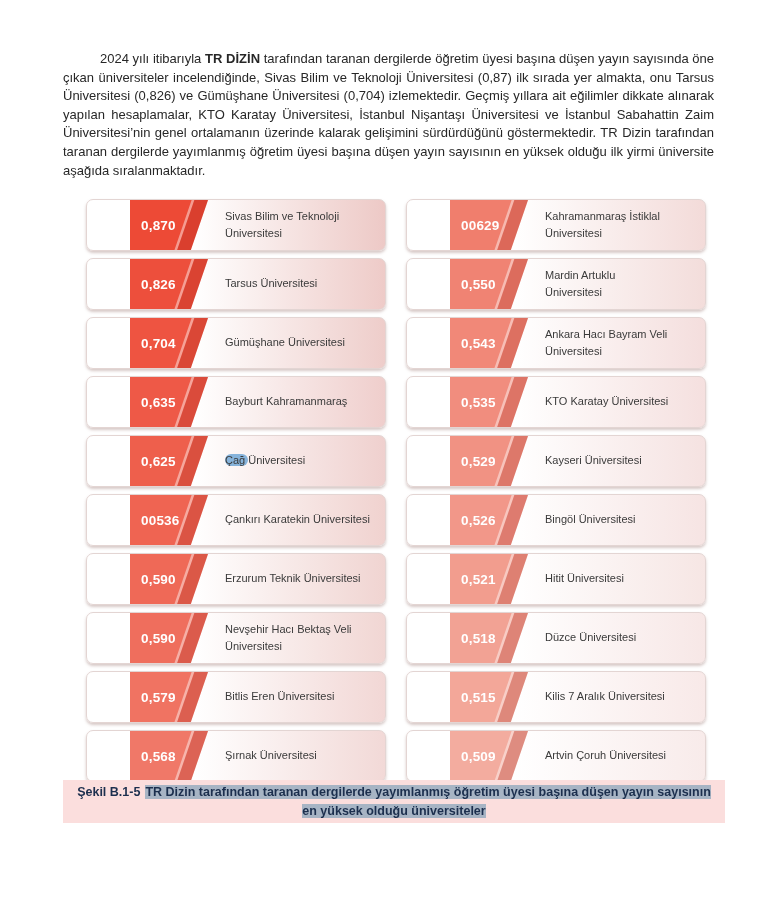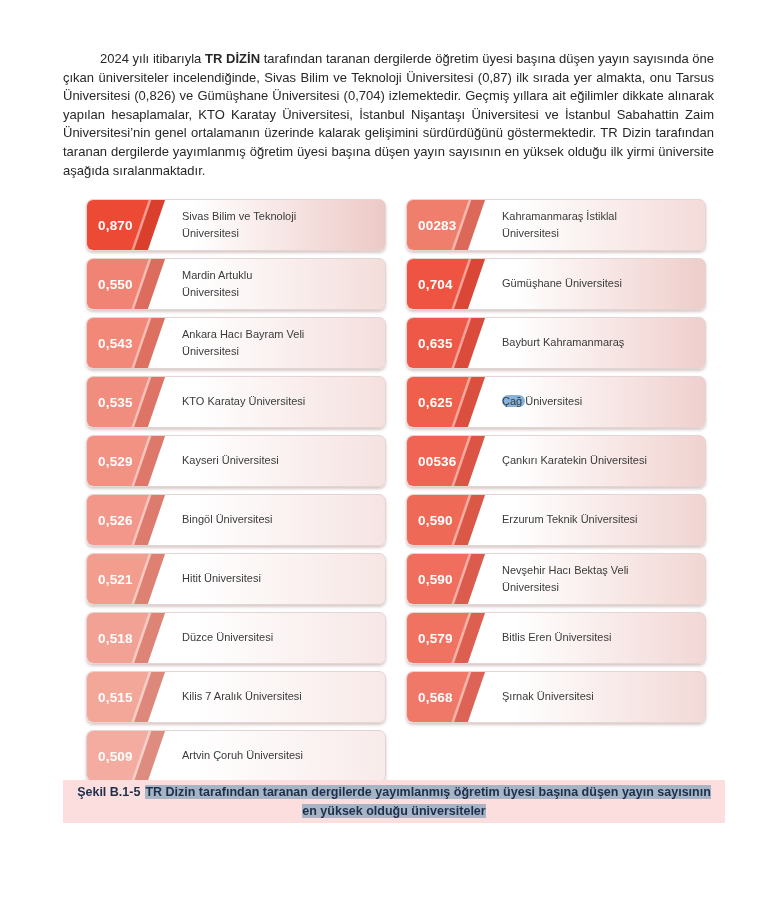--- a/index.html
+++ b/index.html
@@ -18,20 +18,21 @@
   
   .figure-grid {
     position:absolute; left:86px; top:199px; width:620px;
     display:grid; grid-template-columns:1fr 1fr; column-gap:20px; row-gap:7px;
   }
   .card {
     height:50px; display:flex; align-items:center;
     border:1px solid #e3d5d3; border-radius:7px; overflow:hidden;
     background-image:linear-gradient(90deg,#ffffff 0%,#ffffff 36%,var(--tint,#f2d9d7) 100%);
     box-shadow:0 2px 3px rgba(140,100,95,0.35);
+    padding-left:43px;
   }
   .badge {
     width:78px; height:100%; flex:0 0 auto; position:relative;
     display:flex; align-items:center;
     background-color:var(--badge,#ed4a36);
     clip-path:polygon(0 0,100% 0,78% 100%,0 100%);
   }
   .badge::before {               
     content:""; position:absolute; inset:0;
     background:rgba(255,255,255,0.45);
@@ -75,26 +76,32 @@
 
   <div class="card" style="--badge: #ED4A36; --tint: #EDC9C6;">
     <div class="badge">
         <span class="badge-value">0,870</span>
       </div>
     <div class="card-name">Sivas Bilim ve Teknoloji
 Üniversitesi</div>
   </div>
   <div class="card" style="--badge: #F07E6D; --tint: #F3DBD9;">
     <div class="badge">
-        <span class="badge-value">00283</span>
+        <span class="badge-value">00629</span>
       </div>
     <div class="card-name">Kahramanmaraş İstiklal
 Üniversitesi</div>
   </div>
 
+  <div class="card" style="--badge: #ED4F3C; --tint: #EECBC8;">
+    <div class="badge">
+        <span class="badge-value">0,826</span>
+      </div>
+    <div class="card-name">Tarsus Üniversitesi</div>
+  </div>
   <div class="card" style="--badge: #F08373; --tint: #F3DDDB;">
     <div class="badge">
         <span class="badge-value">0,550</span>
       </div>
     <div class="card-name">Mardin Artuklu
 Üniversitesi</div>
   </div>
 
   <div class="card" style="--badge: #EE5441; --tint: #EECDCA;">
     <div class="badge">

